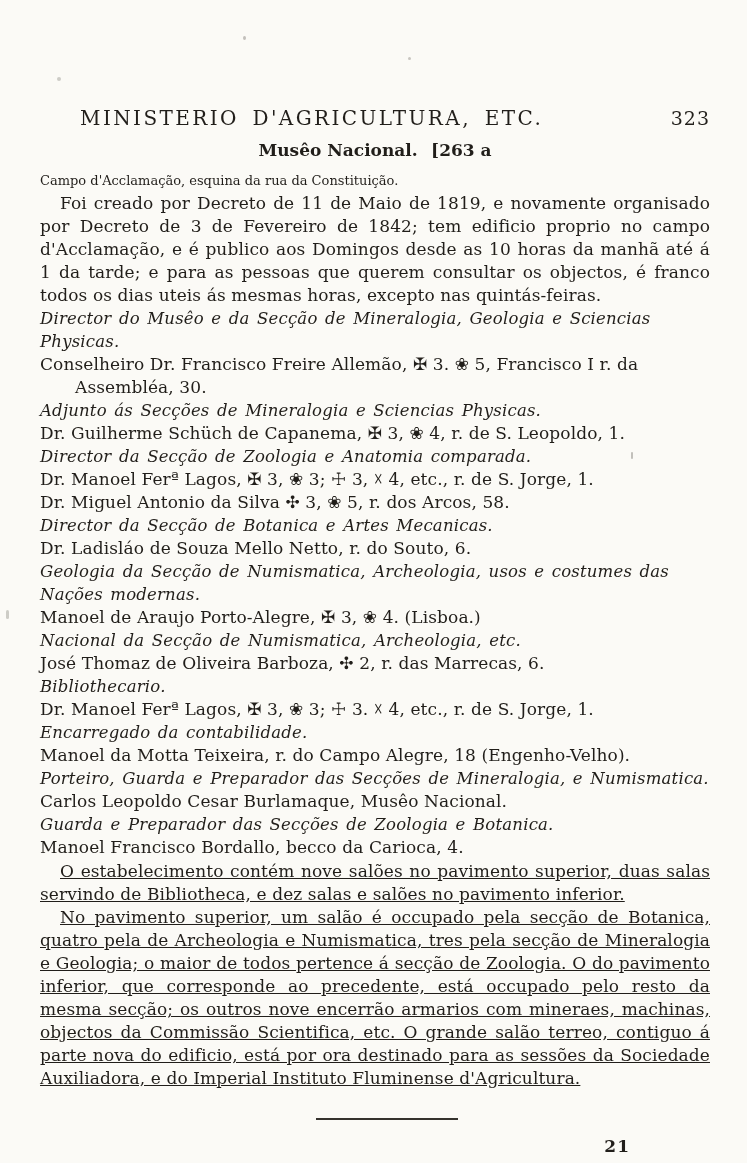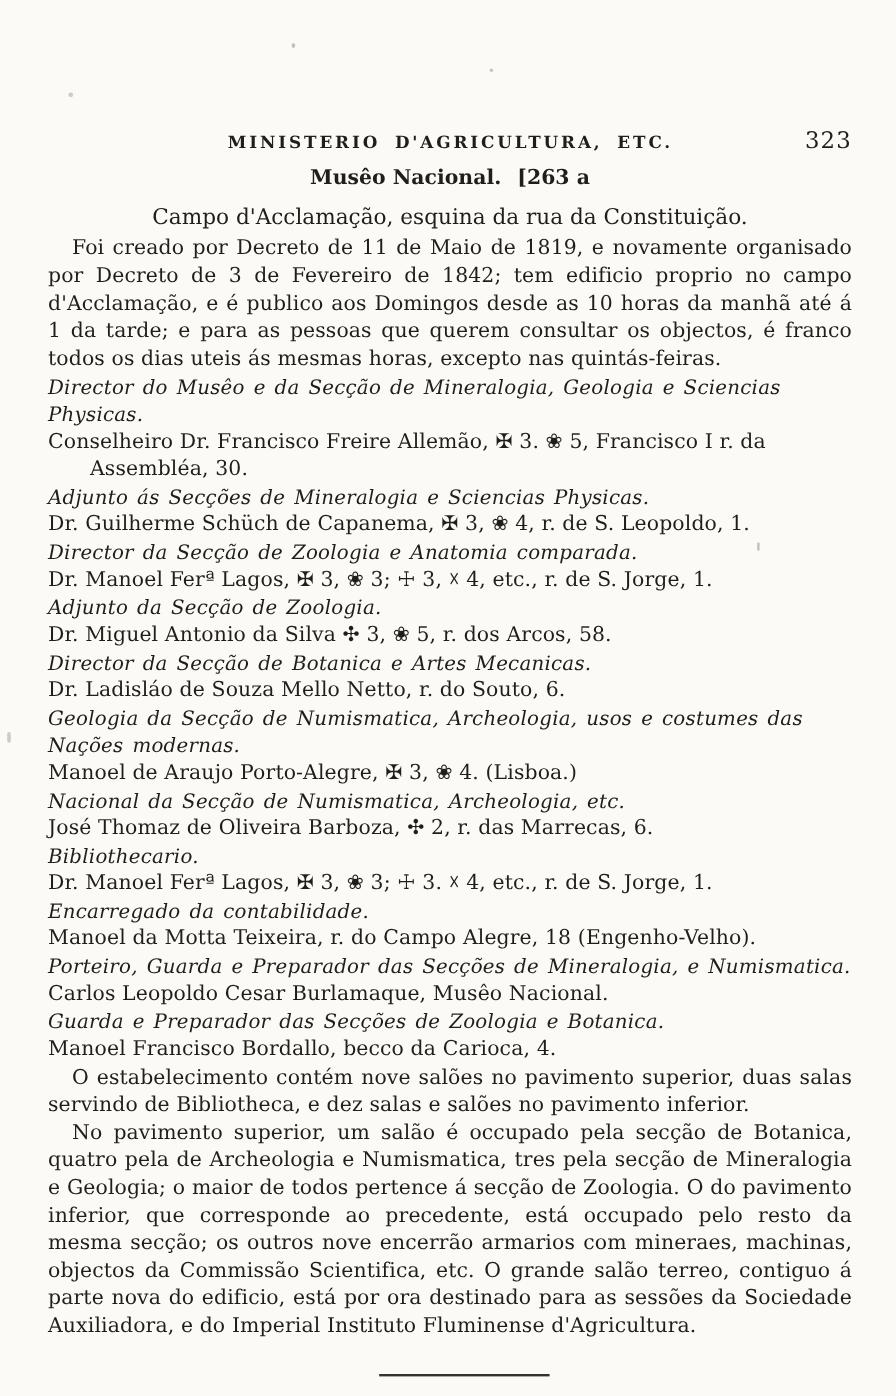--- a/index.html
+++ b/index.html
@@ -21,45 +21,43 @@
   }
 
   
   .running-head {
     display: flex;
     align-items: baseline;
     margin: 0 0 10px 0;
   }
   .head-title {
     flex: 1;
-    text-align: center;
     padding-left: 40px;
-    font-weight: bold;
-    font-size: 14px;
+    font-weight: normal;
+    font-size: 20px;
     letter-spacing: 2.4px;
     word-spacing: 5px;
     white-space: nowrap;
   }
   .head-pagenum {
     font-size: 19px;
     letter-spacing: 1px;
   }
 
   
   .masthead {
     text-align: center;
     font-size: 17px;
     margin: 0 0 13px 0;
   }
   .masthead .mh-title { font-weight: bold; }
   .masthead .mh-ref { font-weight: bold; margin-left: 8px; }
 
   .address {
-    text-align: center;
-    font-size: 18px;
+    font-size: 13px;
     margin: 4px 0 4px 0;
   }
 
   
   .para {
     font-size: 17px;
     line-height: 23px;
     text-align: justify;
     text-indent: 20px;
     margin: 0;
@@ -76,21 +74,21 @@
   }
   .person {
     font-size: 17px;
     line-height: 23px;
     margin: 0;
     padding-left: 35px;
     text-indent: -35px;
     letter-spacing: 0.1px;
   }
 
-  .closing { margin-top: 1px; }
+  .closing { margin-top: 1px; text-decoration: underline; }
 
   
   .end-rule {
     width: 142px;
     height: 2px;
     background: #35322d;
     margin: 28px auto 0 auto;
     transform: translateX(12px);
   }
   .signature {
@@ -132,21 +130,20 @@
 
   <p class="para">Foi creado por Decreto de 11 de Maio de 1819, e novamente organisado por Decreto de 3 de Fevereiro de 1842; tem edificio proprio no campo d'Acclamação, e é publico aos Domingos desde as 10 horas da manhã até á 1 da tarde; e para as pessoas que querem consultar os objectos, é franco todos os dias uteis ás mesmas horas, excepto nas quintás-feiras.</p>
 
   <div>
     <p class="office">Director do Musêo e da Secção de Mineralogia, Geologia e Sciencias Physicas.</p>
     <p class="person">Conselheiro Dr. Francisco Freire Allemão, ✠ 3. ❀ 5, Francisco I r. da Assembléa, 30.</p>
     <p class="office">Adjunto ás Secções de Mineralogia e Sciencias Physicas.</p>
     <p class="person">Dr. Guilherme Schüch de Capanema, ✠ 3, ❀ 4, r. de S. Leopoldo, 1.</p>
     <p class="office">Director da Secção de Zoologia e Anatomia comparada.</p>
     <p class="person">Dr. Manoel Ferª Lagos, ✠ 3, ❀ 3; ☩ 3, ☓ 4, etc., r. de S. Jorge, 1.</p>
-    <p class="office">Adjunto da Secção de Zoologia.</p>
     <p class="person">Dr. Miguel Antonio da Silva ✣ 3, ❀ 5, r. dos Arcos, 58.</p>
     <p class="office">Director da Secção de Botanica e Artes Mecanicas.</p>
     <p class="person">Dr. Ladisláo de Souza Mello Netto, r. do Souto, 6.</p>
     <p class="office">Geologia da Secção de Numismatica, Archeologia, usos e costumes das Nações modernas.</p>
     <p class="person">Manoel de Araujo Porto-Alegre, ✠ 3, ❀ 4. (Lisboa.)</p>
     <p class="office">Nacional da Secção de Numismatica, Archeologia, etc.</p>
     <p class="person">José Thomaz de Oliveira Barboza, ✣ 2, r. das Marrecas, 6.</p>
     <p class="office">Bibliothecario.</p>
     <p class="person">Dr. Manoel Ferª Lagos, ✠ 3, ❀ 3; ☩ 3. ☓ 4, etc., r. de S. Jorge, 1.</p>
     <p class="office">Encarregado da contabilidade.</p>

